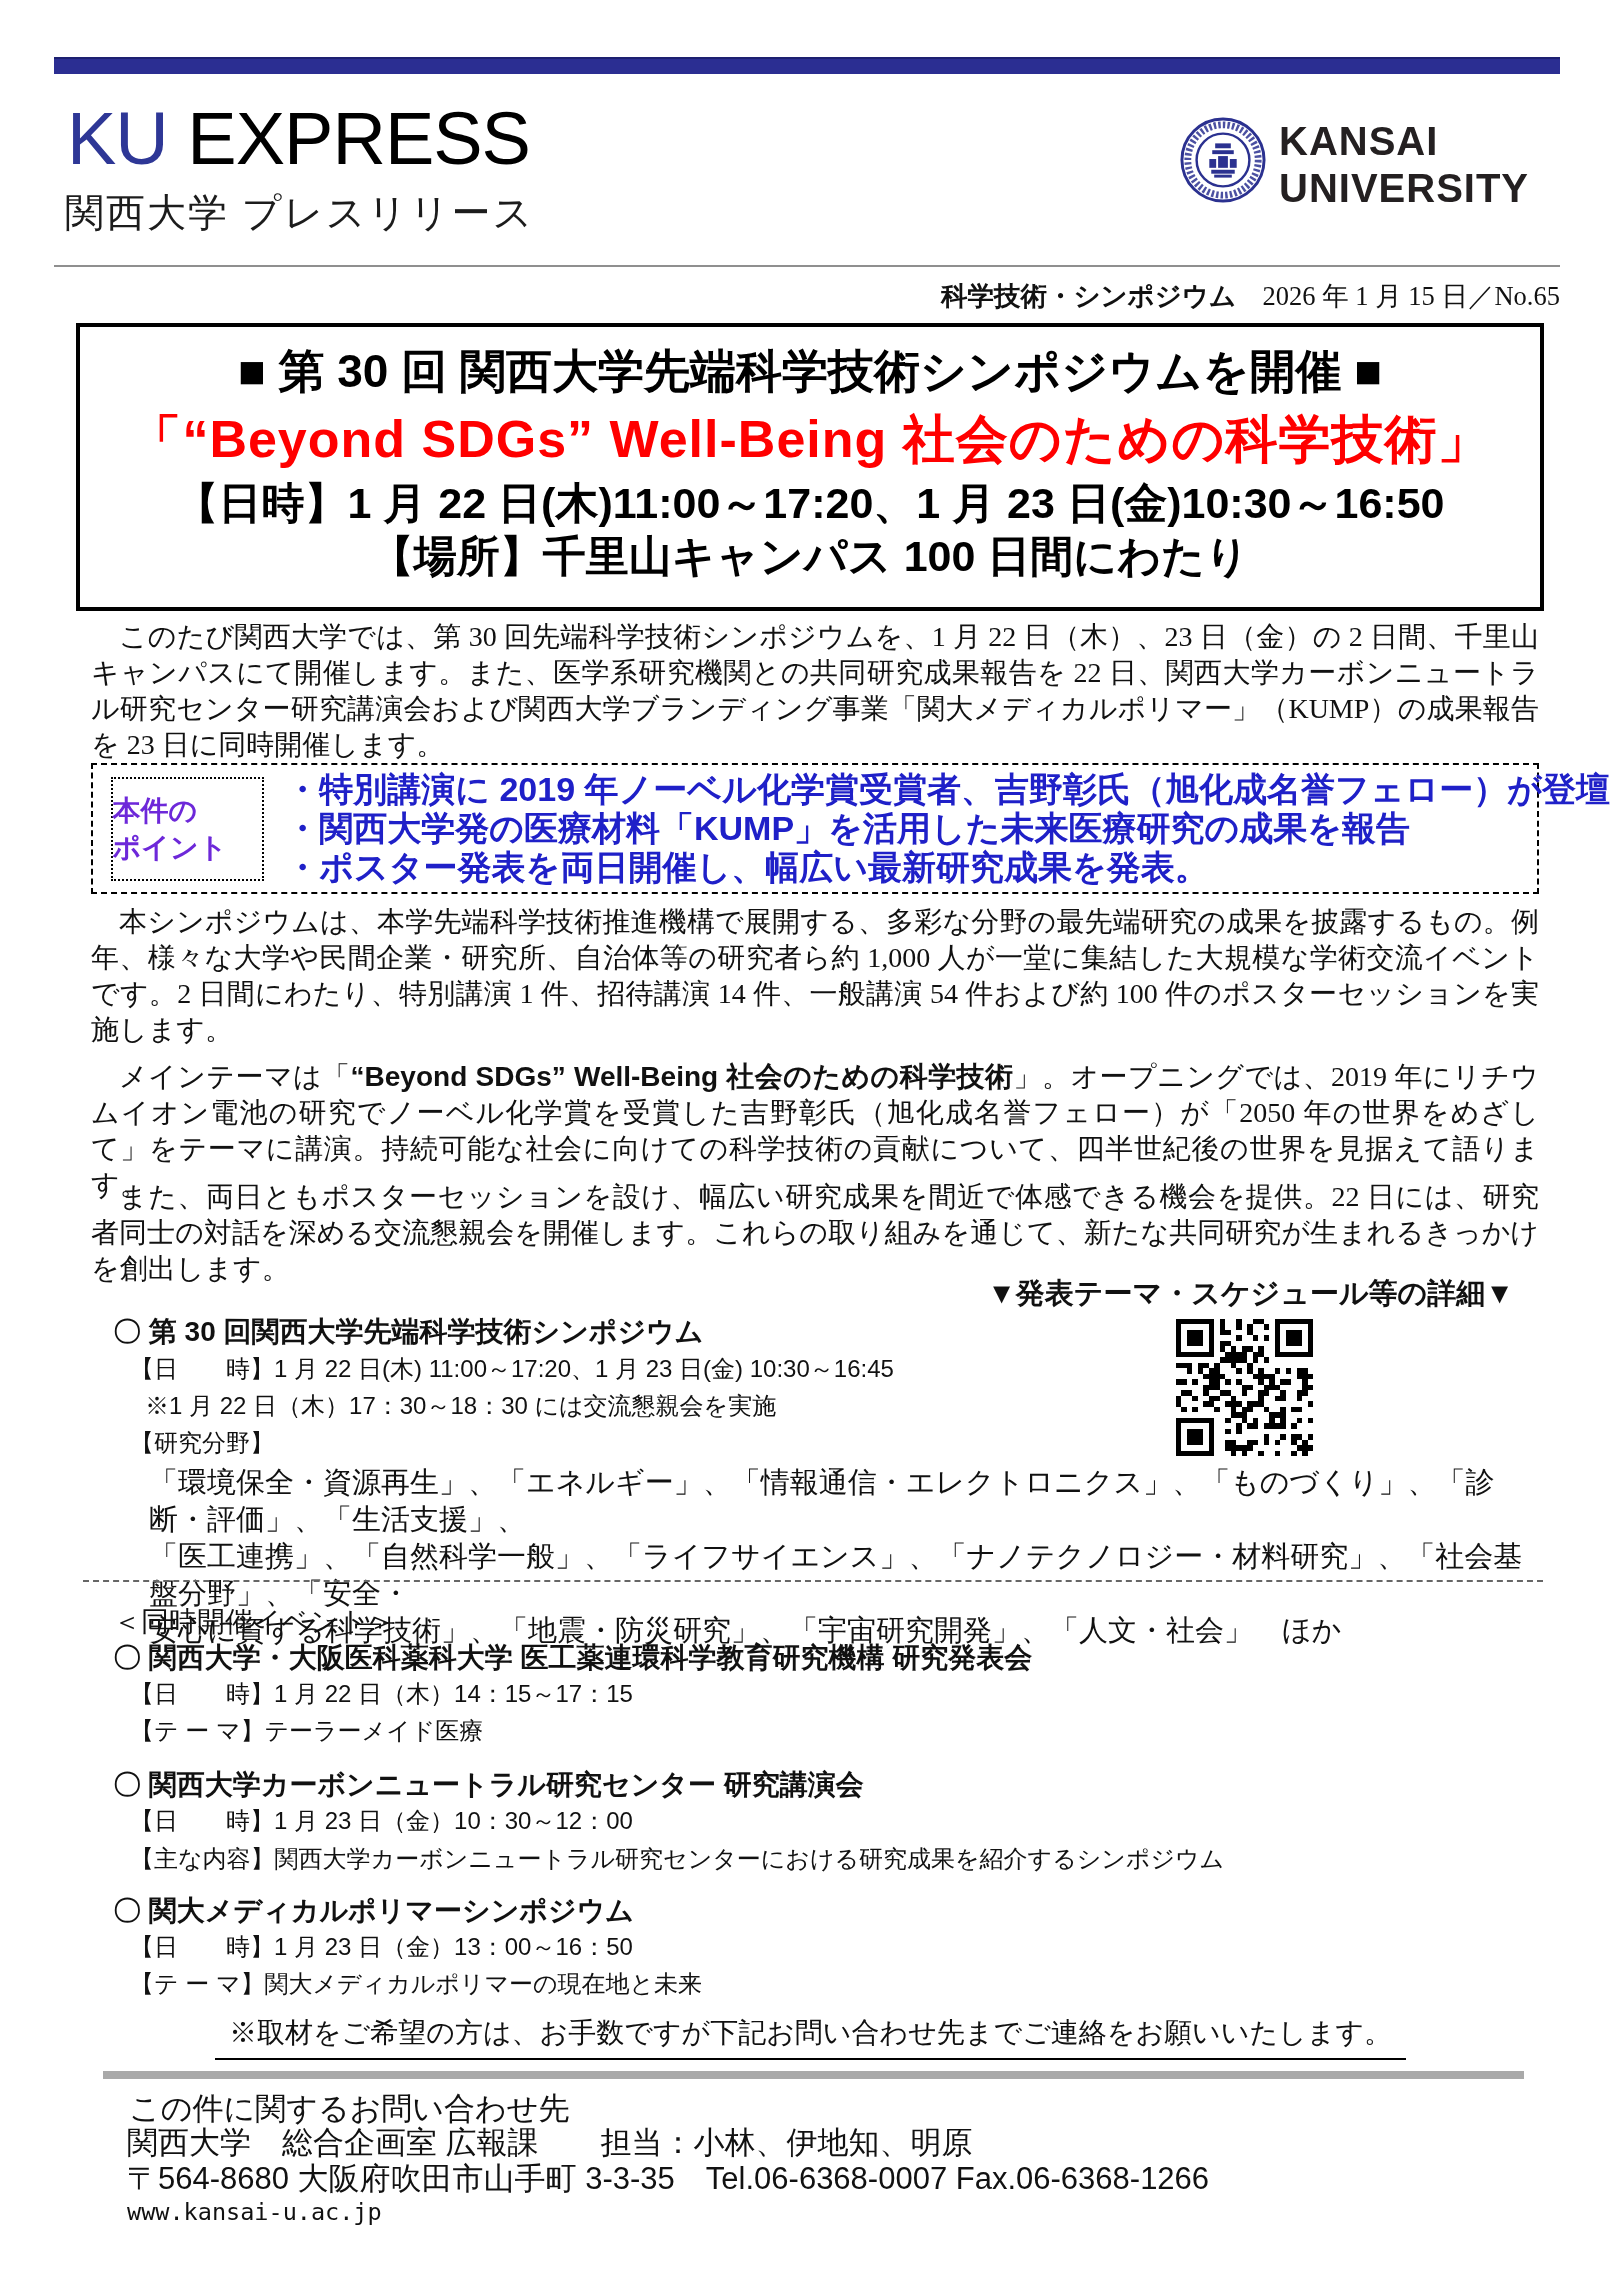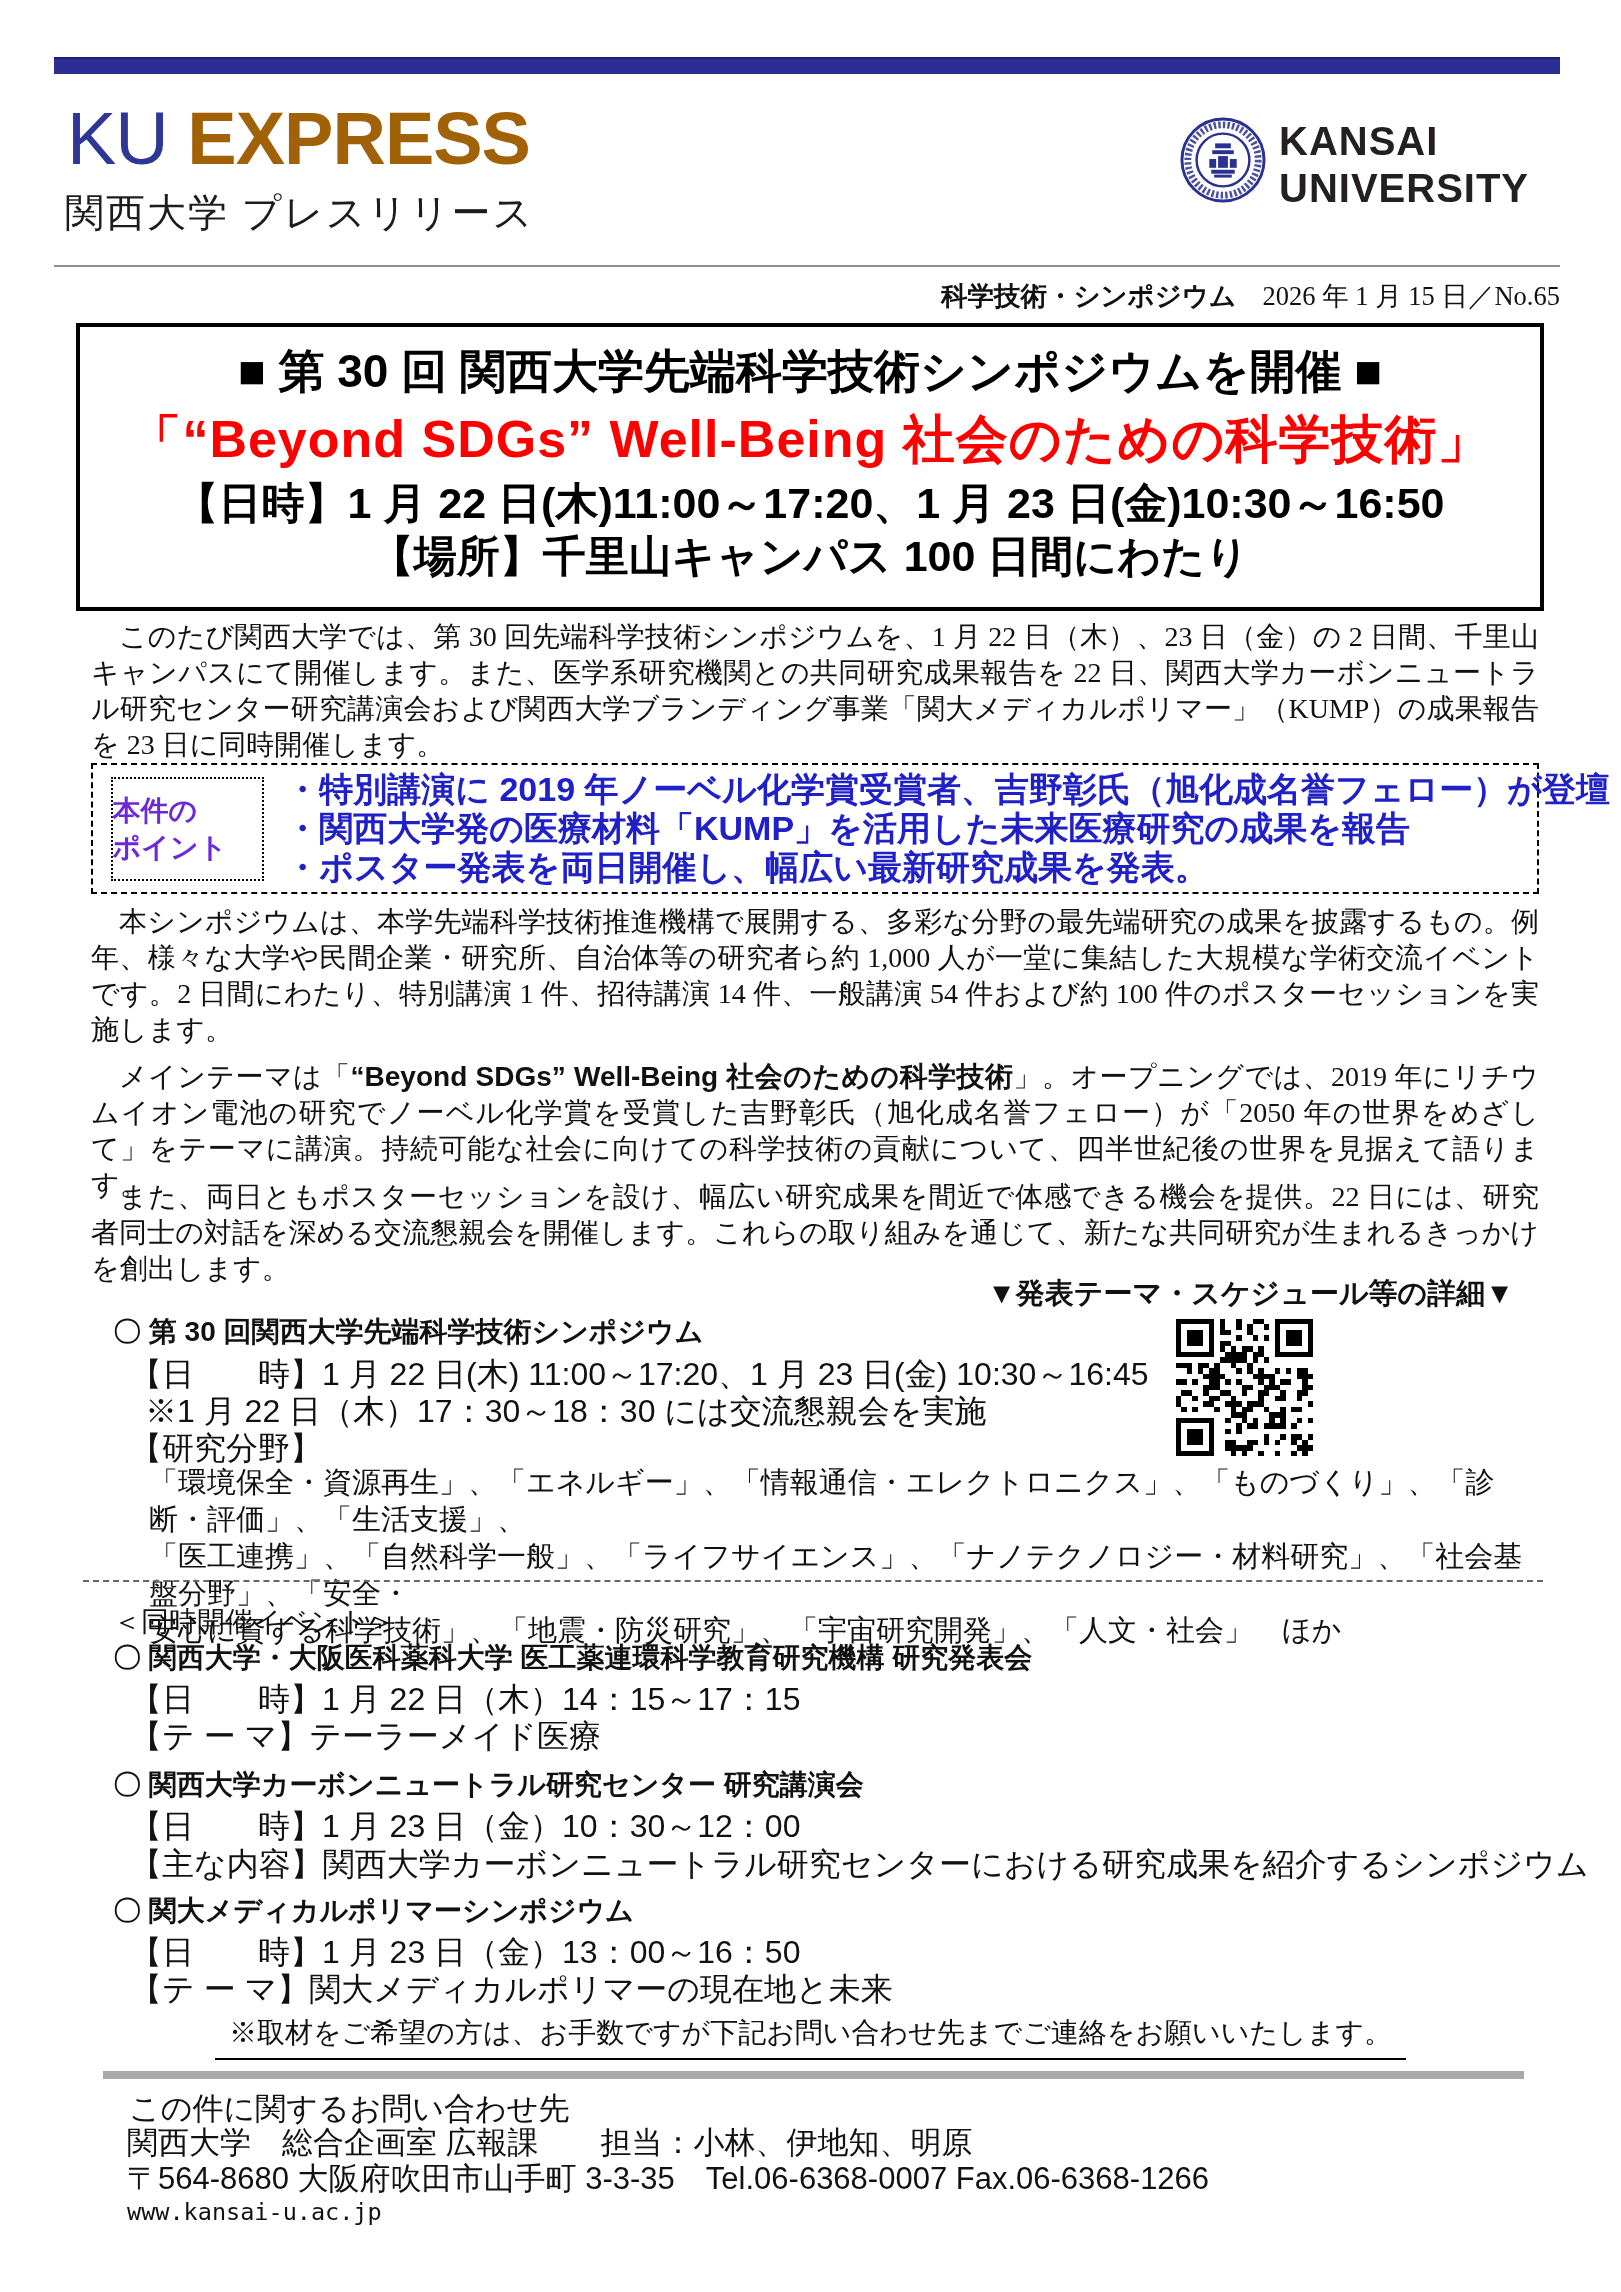--- a/index.html
+++ b/index.html
@@ -4,21 +4,21 @@
 <style>
   html,body{margin:0;padding:0;background:#e8e8e8;}
   .page{position:relative;width:1621px;height:2293px;background:#ffffff;overflow:hidden;
         font-family:"Liberation Serif", serif;color:#111;}
   .abs{position:absolute;}
 
   
   .navy-bar{left:54px;top:57px;width:1506px;height:14.7px;background:#2b2e92;border-top:2px solid #1d2070;}
   .brand{left:67px;top:102px;font-size:74px;line-height:74px;letter-spacing:-1px;font-family:"Liberation Sans",sans-serif;}
   .brand .ku{color:#2e3796;font-weight:normal;}
-  .brand .express{color:#a16207;font-weight:bold;}
+  .brand .express{color:#000000;font-weight:normal;}
   .brand-sub{left:65px;top:186px;font-size:39px;letter-spacing:2px;color:#1c1c1c;font-family:"Liberation Sans",sans-serif;}
   .univ-name{left:1279px;top:118px;font-size:40px;line-height:47px;font-weight:bold;color:#242021;
              letter-spacing:1px;font-family:"Liberation Sans",sans-serif;}
   .hairline{left:54px;top:265px;width:1506px;height:2px;background:#8f8f8f;}
 
   .dateline{top:278px;right:61px;font-size:26.5px;white-space:nowrap;}
   .dateline .cat{font-family:"Liberation Sans",sans-serif;font-weight:bold;}
   .dateline .dt{font-family:"Liberation Serif",serif;}
 
   
@@ -44,21 +44,21 @@
                 display:flex;flex-direction:column;align-items:flex-start;justify-content:center;
                 color:#6d28d9;font-weight:bold;font-size:28px;line-height:37px;
                 font-family:"Liberation Sans",sans-serif;flex:none;}
   .points-list{flex:1;padding-left:21.6px;color:#1f20c8;font-weight:bold;font-size:34px;line-height:39px;
                font-family:"Liberation Sans",sans-serif;white-space:nowrap;}
 
   .banner{top:1274px;right:107px;font-size:29px;font-weight:bold;font-family:"Liberation Sans",sans-serif;white-space:nowrap;}
 
   
   .sec-title{font-size:28px;font-weight:bold;font-family:"Liberation Sans",sans-serif;white-space:nowrap;}
-  .sec-row{font-size:32px;font-family:"Liberation Sans",sans-serif;white-space:nowrap;}
+  .sec-row{font-size:24px;font-family:"Liberation Sans",sans-serif;white-space:nowrap;}
   .sym-title{left:113px;top:1313px;}
   .sym-dt{left:130px;top:1353px;}
   .sym-note{left:145px;top:1390px;}
   .sym-fields-label{left:130px;top:1427px;}
   .sym-fields{left:149px;top:1464px;width:1392px;font-size:29px;line-height:37px;font-family:"Liberation Sans",sans-serif;}
 
   .qr{left:1176px;top:1319px;width:137px;height:137px;}
 
   .dashed-sep{left:83px;top:1580px;width:1460px;height:0;border-top:2px dashed #666;}
 

